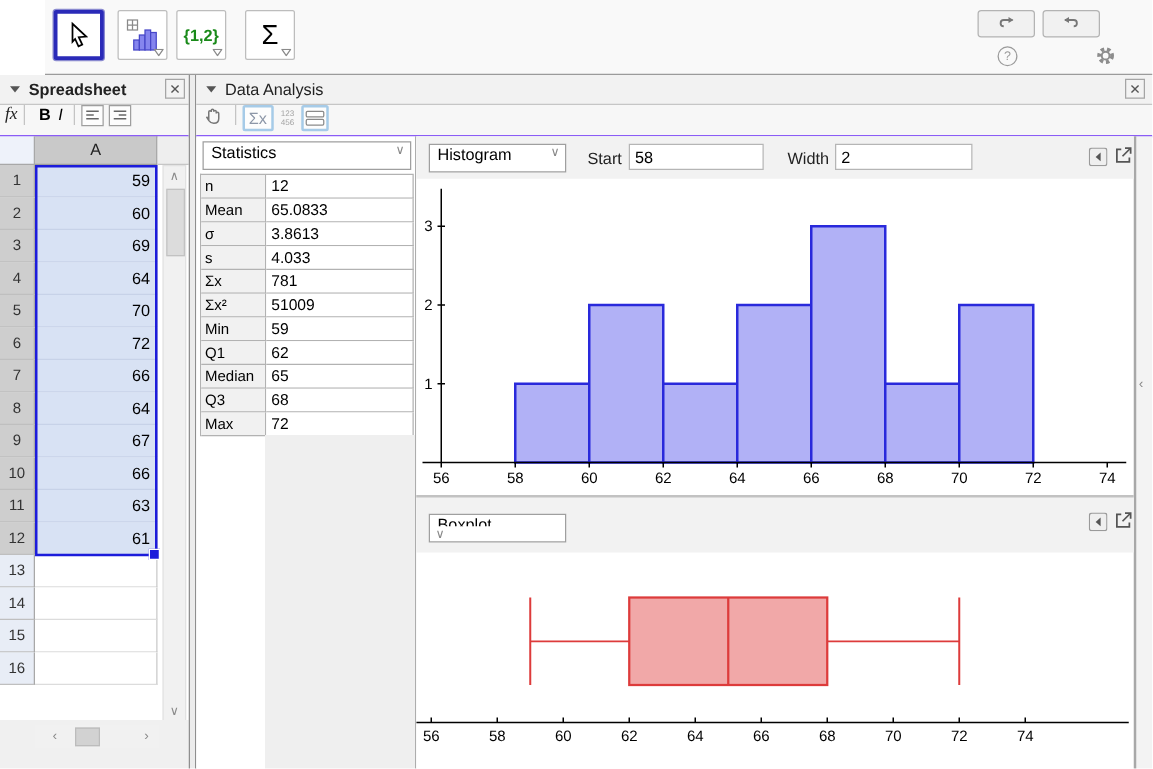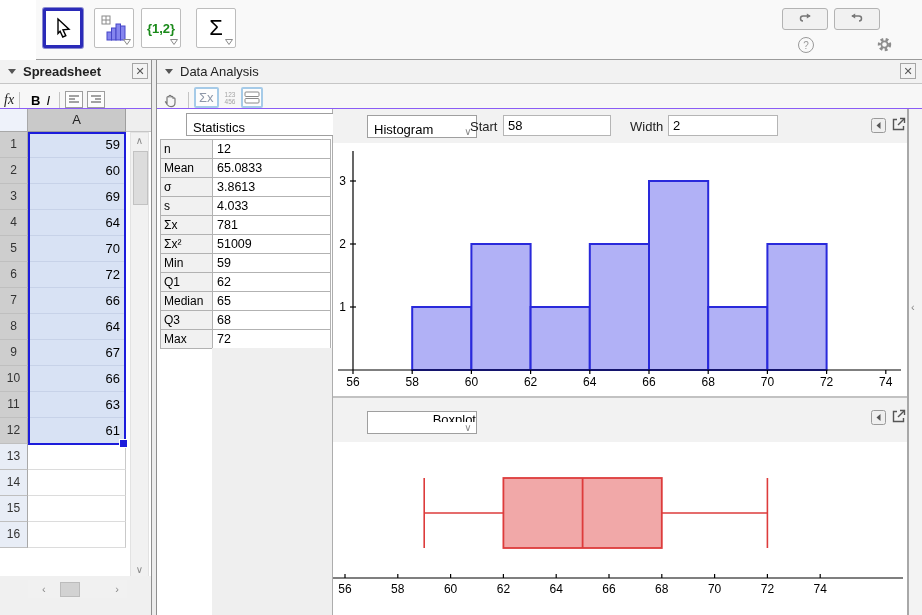--- a/index.html
+++ b/index.html
@@ -20,21 +20,21 @@
             display:flex;align-items:center;justify-content:center;color:#666;box-sizing:border-box;}
   .ub{left:746px;top:8px;} .rb{left:798px;top:8px;}
   .helpc{left:762px;top:37px;width:14px;height:14px;border:1px solid #9a9a9a;border-radius:50%;
          color:#9a9a9a;font-size:10px;display:flex;align-items:center;justify-content:center;}
   .gearw{left:840px;top:36px;width:17px;height:17px;}
 
   
   .phead{top:60px;height:23px;background:#f2f2f2;border-bottom:1px solid #c6c6c6;
          display:flex;align-items:center;}
   .ptool{top:84px;height:24px;background:#f7f7f7;border-bottom:2px solid #8b5cf6;
-         display:flex;align-items:flex-end;}
+         display:flex;align-items:flex-start;}
   .tri{width:0;height:0;border-left:4px solid transparent;border-right:4px solid transparent;
        border-top:5px solid #555;margin:0 7px 0 8px;}
   .xbtn{width:16px;height:16px;border:1px solid #a5a5a5;background:#f3f3f3;color:#555;
         display:flex;align-items:center;justify-content:center;font-size:11px;box-sizing:border-box;}
   .sep{width:1px;height:16px;background:#c4c4c4;margin:0 5px;}
 
   
   .ss-head{left:0;width:151px;}
   .ss-tool{left:0;width:151px;}
   .ss-title{font-weight:bold;font-size:13px;color:#222;}
@@ -72,21 +72,21 @@
   .da-head{left:157px;width:765px;}
   .da-tool{left:157px;width:765px;}
   .da-title{font-size:13px;color:#222;}
   .da-x{position:absolute;right:6px;top:3px;}
   .ico-btn{height:21px;box-sizing:border-box;display:flex;align-items:center;justify-content:center;border-radius:2px;}
   .blue-on{border:2px solid #a6cbe8;background:#fdfdfd;}
   .sumx{color:#8d97a8;font-size:13px;padding:0 3px;}
   .numsico{font-size:6.5px;line-height:7px;color:#a4a4a4;text-align:left;padding:0 2px;}
 
   .stats-col{left:157px;top:109px;width:176px;height:506px;background:#fff;border-right:1px solid #adadad;box-sizing:border-box;}
-  .gselect{background:#fff;border:1px solid #9f9f9f;box-sizing:border-box;display:flex;align-items:flex-end;height:23px;margin-left:24px;}
+  .gselect{background:#fff;border:1px solid #9f9f9f;box-sizing:border-box;display:flex;align-items:flex-start;height:23px;}
   .gselect .lab{flex:1;padding-left:6px;font-size:13px;white-space:nowrap;overflow:hidden;}
   .chev{width:16px;color:#888;font-size:10px;text-align:center;}
   .stats-sel{position:absolute;left:5px;top:4px;width:167px;}
   .stats-table{position:absolute;left:3px;top:30px;width:170px;border-top:1px solid #b2b2b2;border-left:1px solid #b2b2b2;}
   .strow{display:flex;height:19px;box-sizing:border-box;}
   .stlab{width:52px;box-sizing:border-box;background:#f1f1f1;border-right:1px solid #b2b2b2;border-bottom:1px solid #b2b2b2;
          font-size:12px;padding-left:3px;line-height:18px;}
   .stval{width:118px;box-sizing:border-box;background:#fff;border-right:1px solid #b2b2b2;border-bottom:1px solid #b2b2b2;
          font-size:12.5px;padding-left:4px;line-height:18px;}
   .stats-below{position:absolute;left:55px;top:239px;width:120px;height:267px;background:#efefef;}

